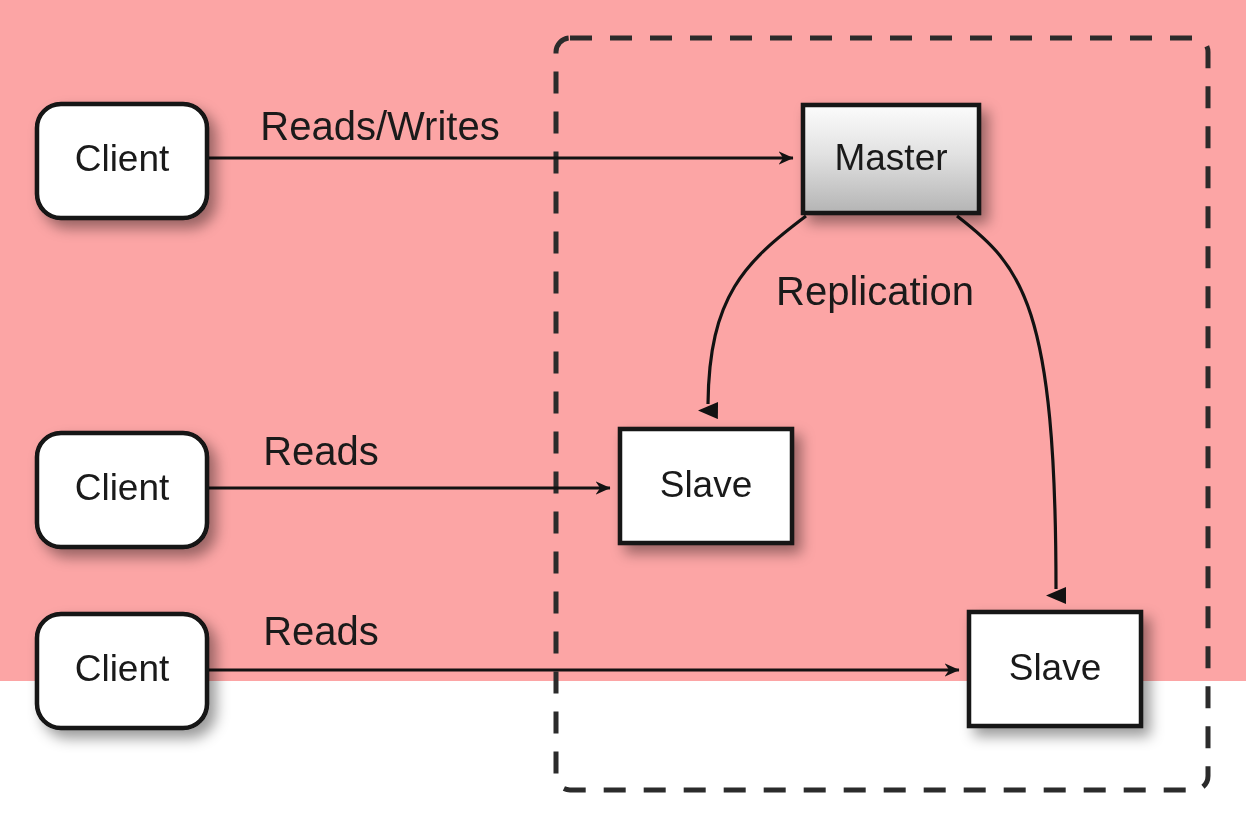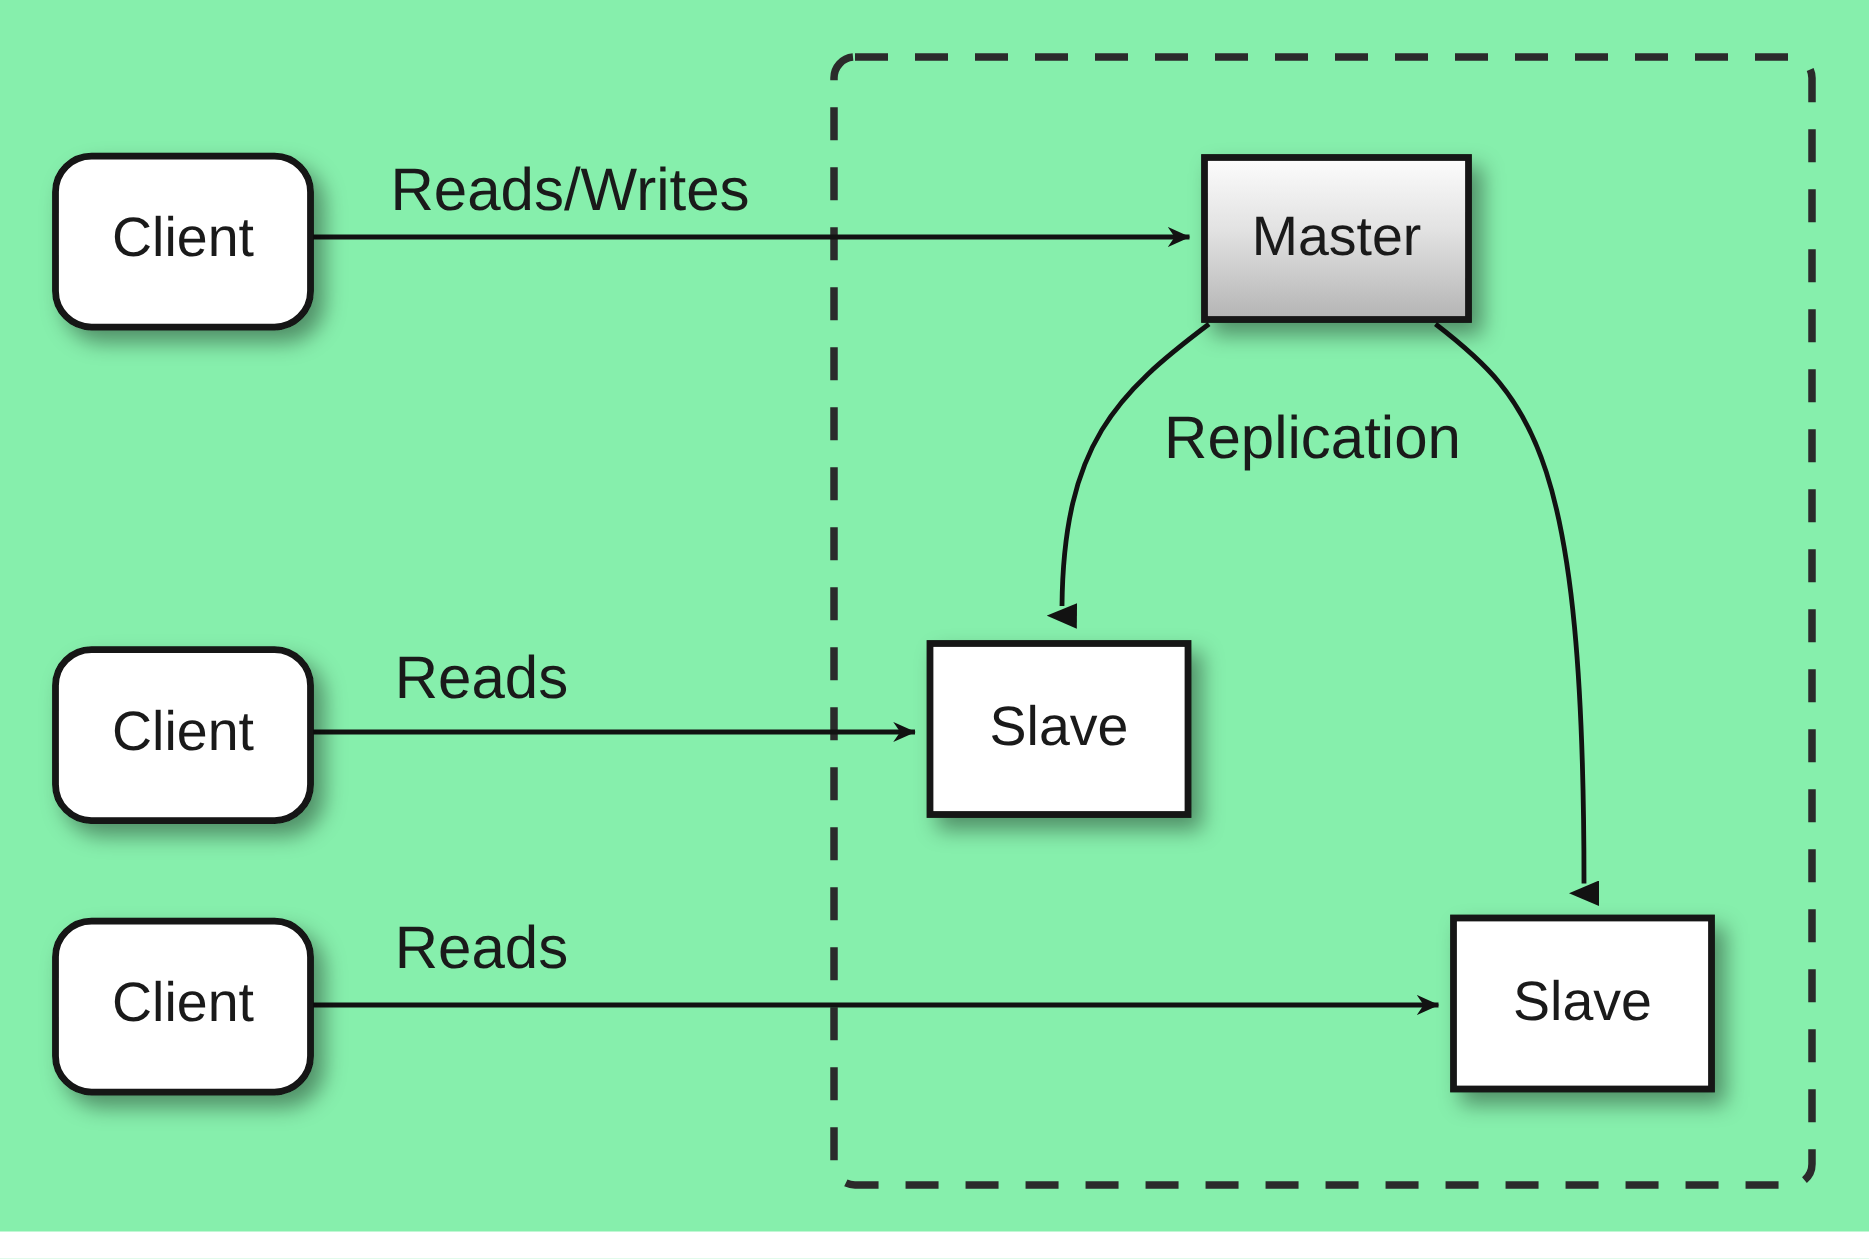--- a/index.html
+++ b/index.html
@@ -9,22 +9,22 @@
   }
   body {
     width: 1246px;
     height: 839px;
     overflow: hidden;
     font-family: "Liberation Sans", sans-serif;
   }
   #diagram-root {
     position: relative;
     width: 1246px;
-    height: 821px;
-    background: #86efac;
+    height: 681px;
+    background: #fca5a5;
   }
   svg.diagram {
     display: block;
     width: 1246px;
     height: 839px;
   }
   text.node-label {
     font-family: "Liberation Sans", sans-serif;
     font-size: 37px;
     fill: #1a1a1a;

